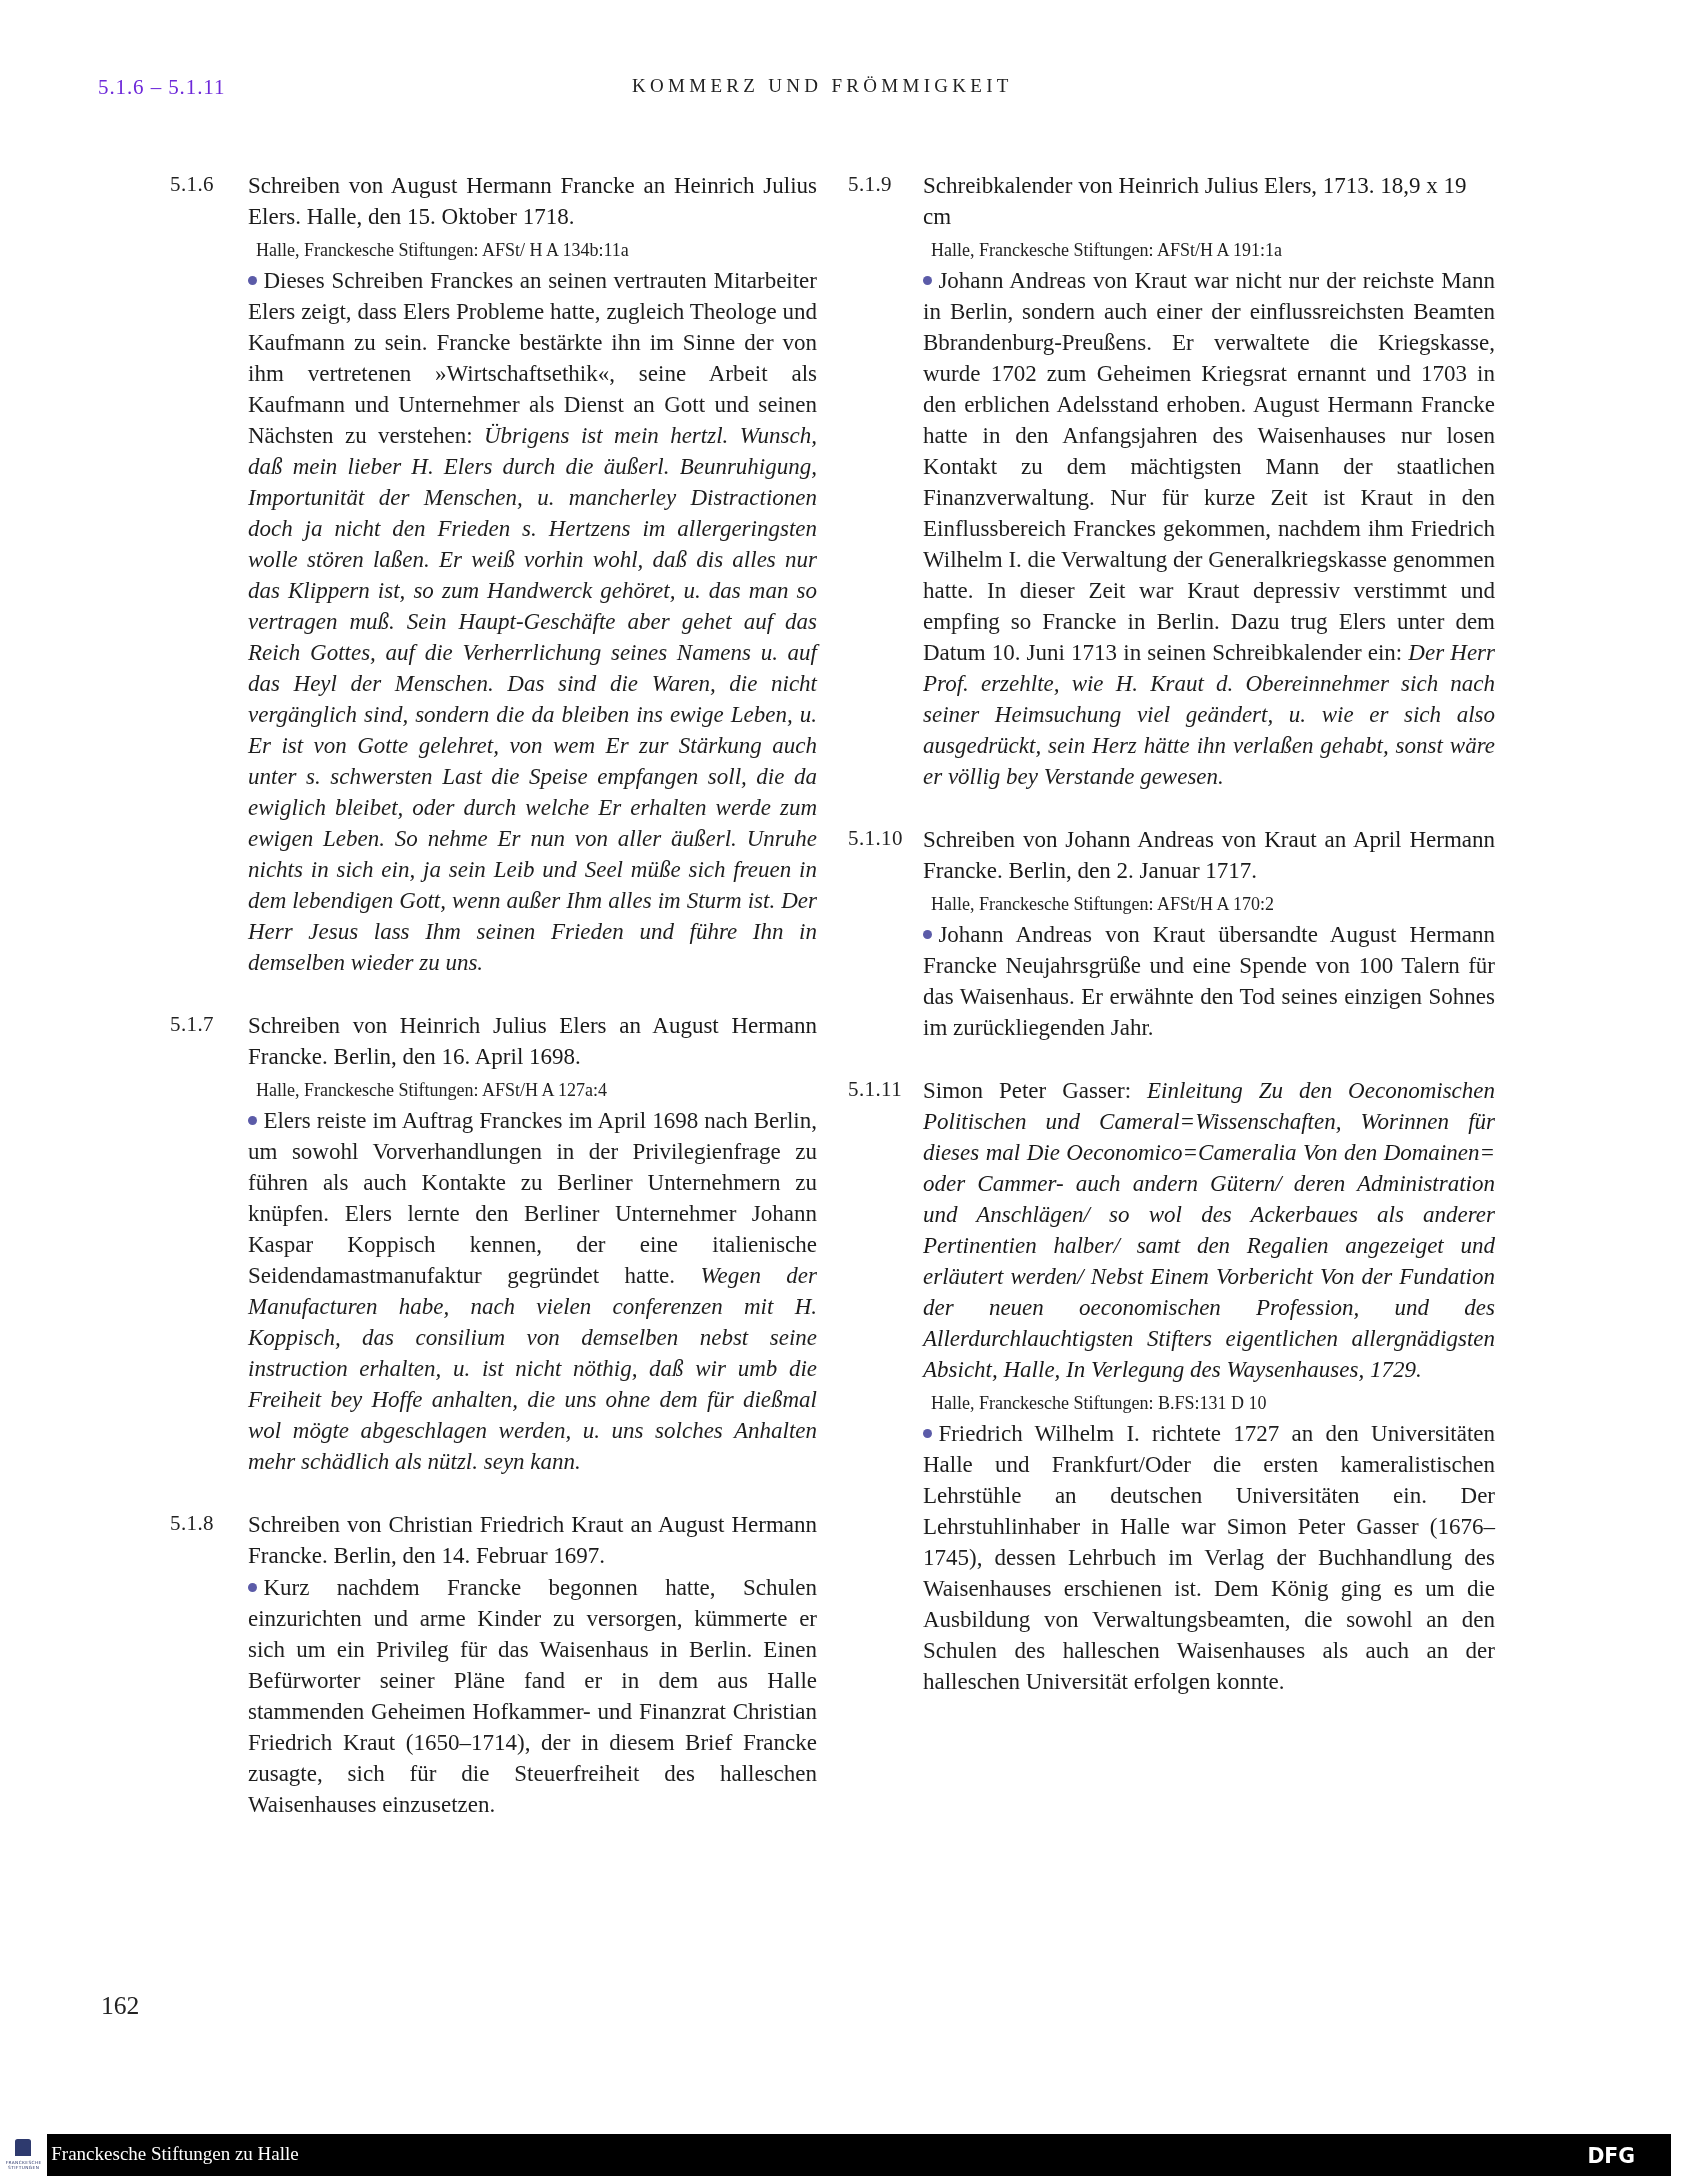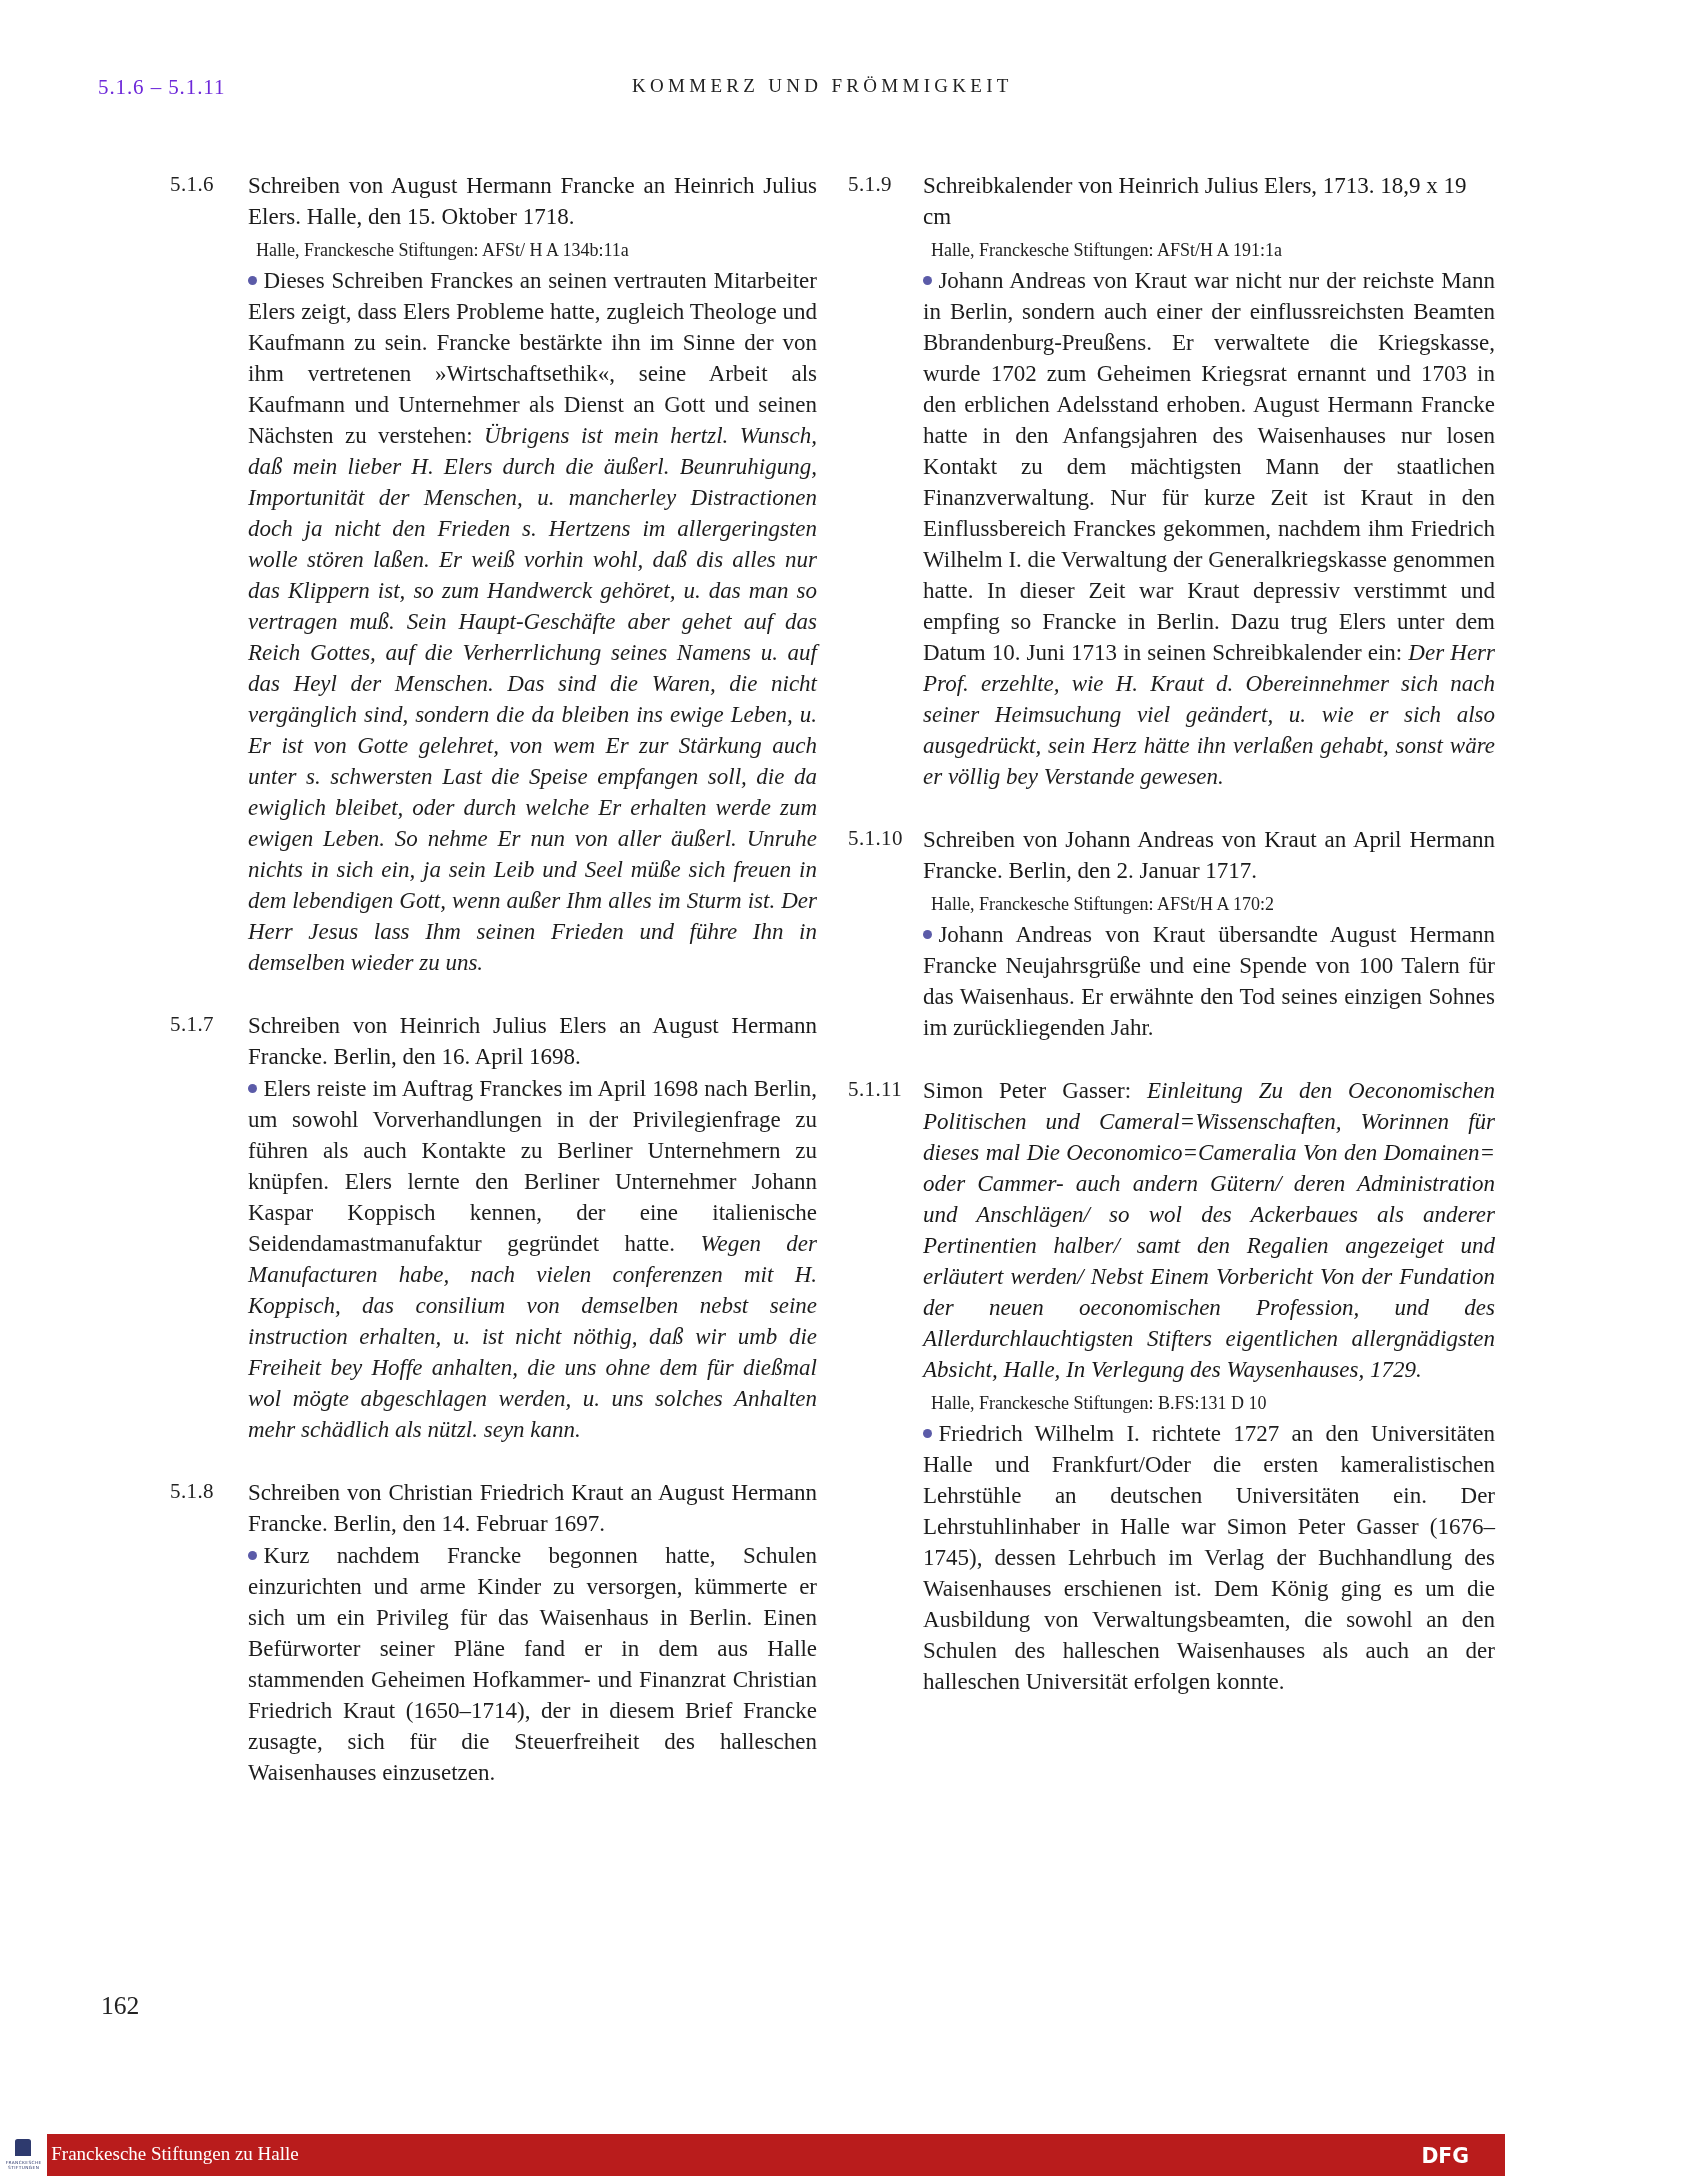--- a/index.html
+++ b/index.html
@@ -59,21 +59,21 @@
   .footer-logo .logo-mark {
     position: absolute; left: 15.3px; top: 5.1px; width: 15.3px; height: 17px;
     background: #2e3a6e; border-radius: 2.6px 2.6px 0 0;
   }
   .footer-logo .logo-text {
     position: absolute; left: 1.7px; top: 25.6px; width: 44px;
     font-family: "DejaVu Sans", sans-serif; font-size: 4.3px; letter-spacing: 0.4px;
     text-align: center; color: #2e3a6e; line-height: 5.1px;
   }
   .footer-strip {
-    position: absolute; left: 47px; top: 0; width: 1458px; height: 43px; background: #b91c1c;
+    position: absolute; left: 47px; top: 0; width: 1624px; height: 43px; background: #000000;
   }
   .footer-text {
     position: absolute; left: 4.3px; top: 9.4px; font-size: 19px; color: #ffffff;
   }
   .footer-dfg {
     position: absolute; right: 36px; top: 10.2px;
     font-family: "DejaVu Sans", sans-serif; font-weight: bold;
     font-size: 20.4px; color: #ffffff; letter-spacing: 0px;
   }
 </style>
@@ -91,20 +91,21 @@
     <div class="entry-title">Schreiben von August Hermann Francke an Heinrich Julius Elers. Halle, den 15. Oktober 1718.</div>
     <div class="entry-source">Halle, Franckesche Stiftungen: AFSt/ H  A 134b:11a</div>
     <div class="entry-body">
       <span class="bullet"></span><span>Dieses Schreiben Franckes an seinen vertrauten Mitarbeiter Elers zeigt, dass Elers Probleme hatte, zugleich Theologe und Kaufmann zu sein. Francke bestärkte ihn im Sinne der von ihm vertretenen »Wirtschaftsethik«, seine Arbeit als Kaufmann und Unternehmer als Dienst an Gott und seinen Nächsten zu verstehen: </span><span class="quote">Übrigens ist mein hertzl. Wunsch, daß mein lieber H. Elers durch die äußerl. Beunruhigung, Importunität der Menschen, u. mancherley Distractionen doch ja nicht den Frieden s. Hertzens im allergeringsten wolle stören laßen. Er weiß vorhin wohl, daß dis alles nur das Klippern ist, so zum Handwerck gehöret, u. das man so vertragen muß. Sein Haupt-Geschäfte aber gehet auf das Reich Gottes, auf die Verherrlichung seines Namens u. auf das Heyl der Menschen. Das sind die Waren, die nicht vergänglich sind, sondern die da bleiben ins ewige Leben, u. Er ist von Gotte gelehret, von wem Er zur Stärkung auch unter s. schwersten Last die Speise empfangen soll, die da ewiglich bleibet, oder durch welche Er erhalten werde zum ewigen Leben. So nehme Er nun von aller äußerl. Unruhe nichts in sich ein, ja sein Leib und Seel müße sich freuen in dem lebendigen Gott, wenn außer Ihm alles im Sturm ist. Der Herr Jesus lass Ihm seinen Frieden und führe Ihn in demselben wieder zu uns.</span>
     </div>
   </div>
 
   <div class="entry">
     <span class="entry-num">5.1.7</span>
     <div class="entry-title">Schreiben von Heinrich Julius Elers an August Hermann Francke. Berlin, den 16. April 1698.</div>
+    <div class="entry-source">Halle, Franckesche Stiftungen: AFSt/H  A 127a:4</div>
     <div class="entry-body">
       <span class="bullet"></span><span>Elers reiste im Auftrag Franckes im April 1698 nach Berlin, um sowohl Vorverhandlungen in der Privilegienfrage zu führen als auch Kontakte zu Berliner Unternehmern zu knüpfen. Elers lernte den Berliner Unternehmer Johann Kaspar Koppisch kennen, der eine italienische Seidendamastmanufaktur gegründet hatte. </span><span class="quote">Wegen der Manufacturen habe, nach vielen conferenzen mit H. Koppisch, das consilium von demselben nebst seine instruction erhalten, u. ist nicht nöthig, daß wir umb die Freiheit bey Hoffe anhalten, die uns ohne dem für dießmal wol mögte abgeschlagen werden, u. uns solches Anhalten mehr schädlich als nützl. seyn kann.</span>
     </div>
   </div>
 
   <div class="entry">
     <span class="entry-num">5.1.8</span>
     <div class="entry-title">Schreiben von Christian Friedrich Kraut an August Hermann Francke. Berlin, den 14. Februar 1697.</div>
     <div class="entry-body">
       <span class="bullet"></span><span>Kurz nachdem Francke begonnen hatte, Schulen einzurichten und arme Kinder zu versorgen, kümmerte er sich um ein Privileg für das Waisenhaus in Berlin. Einen Befürworter seiner Pläne fand er in dem aus Halle stammenden Geheimen Hofkammer- und Finanzrat Christian Friedrich Kraut (1650–1714), der in diesem Brief Francke zusagte, sich für die Steuerfreiheit des halleschen Waisenhauses einzusetzen.</span>

